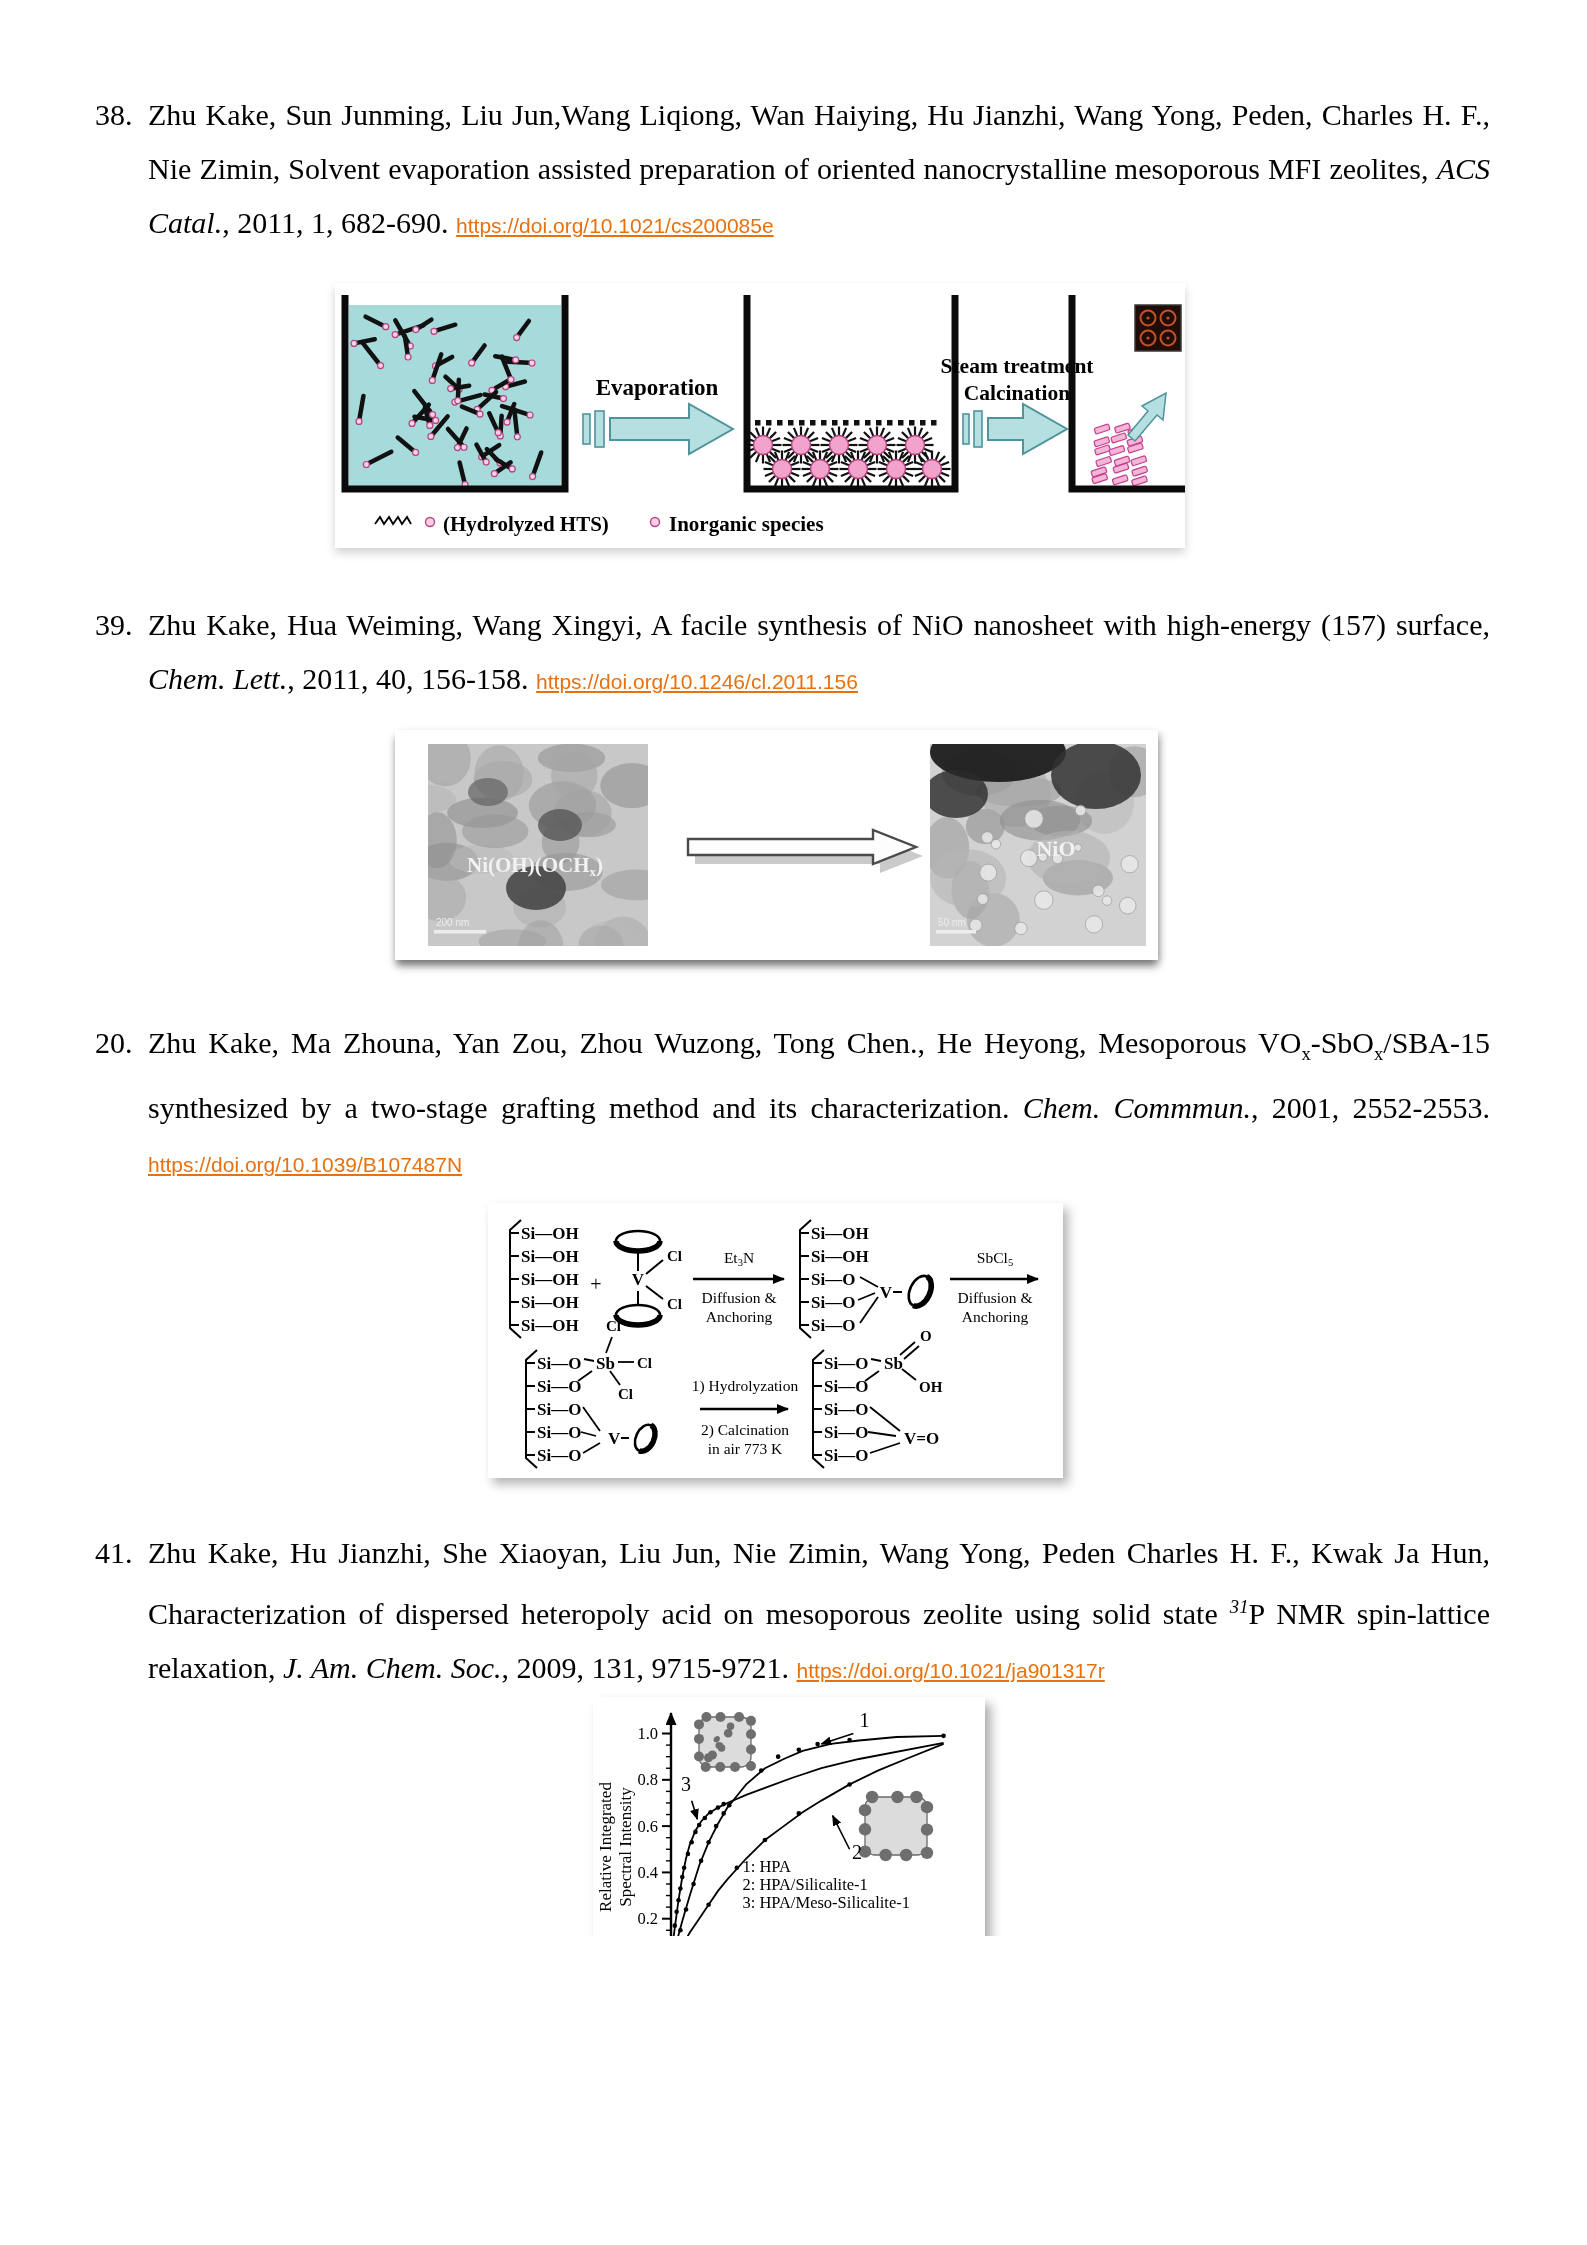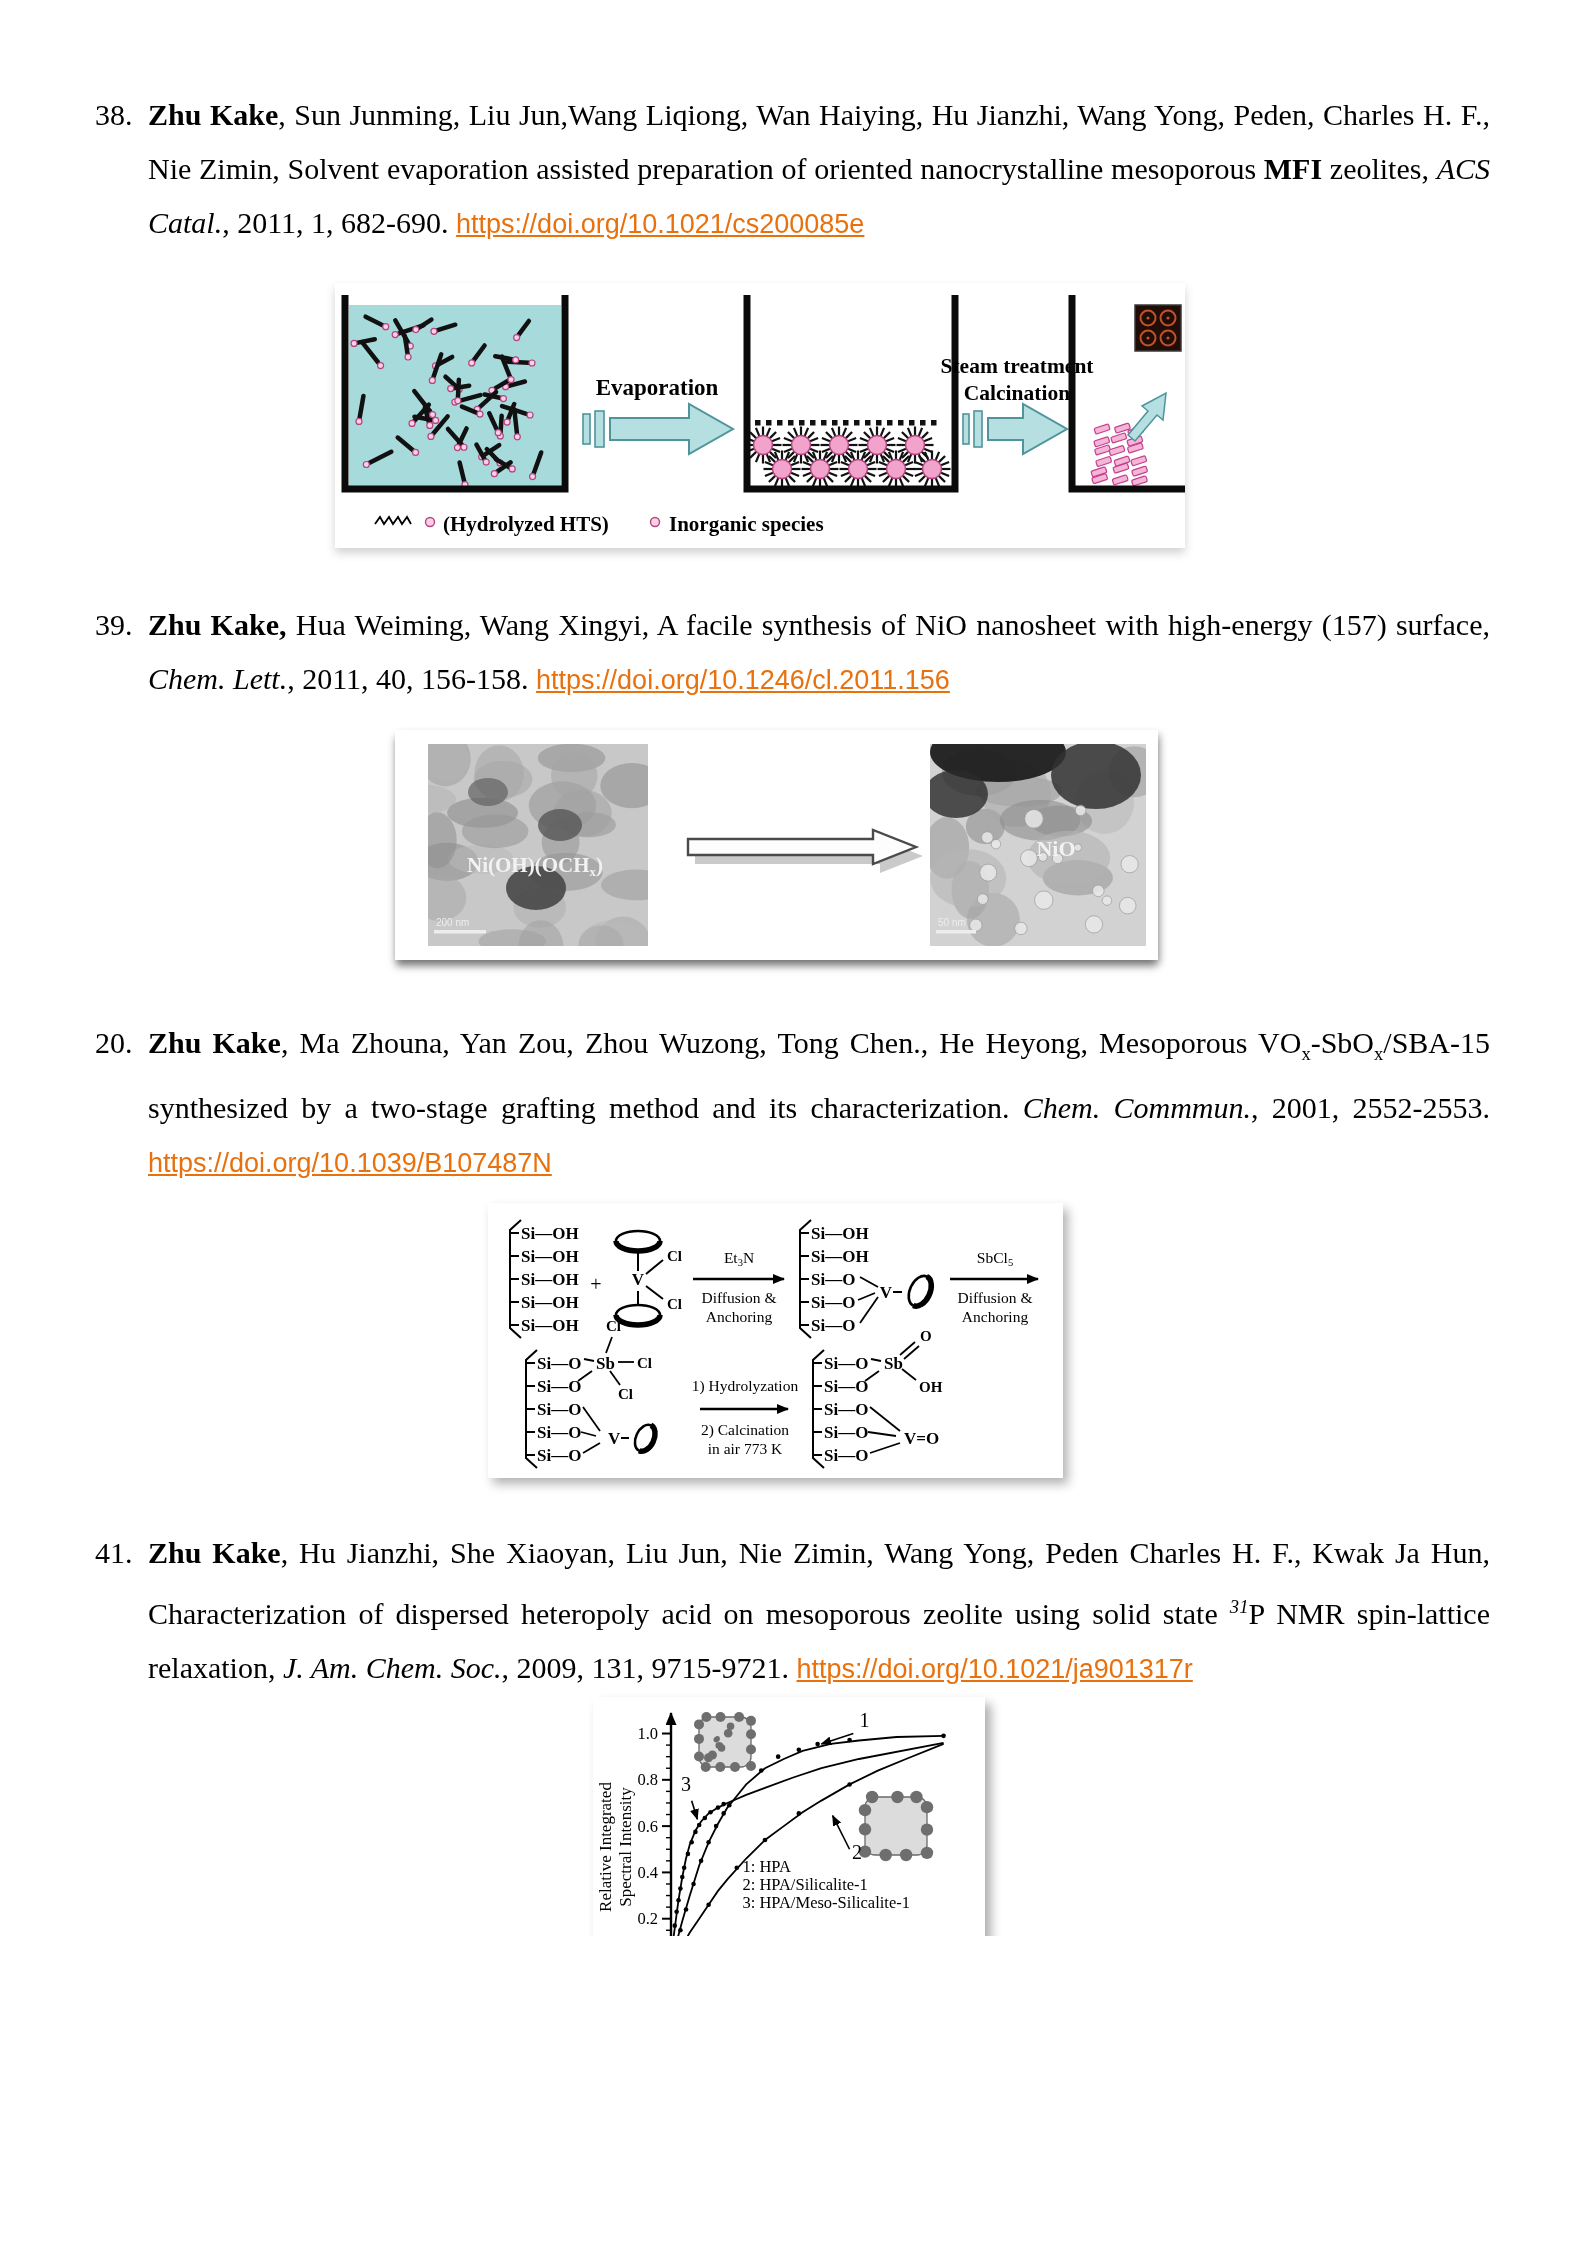--- a/index.html
+++ b/index.html
@@ -2,26 +2,26 @@
 <html style="--link-color: #e8710e;"><head>
 <meta charset="utf-8">
 <style>
   html,body{margin:0;padding:0;background:#ffffff;}
   .page{position:relative;width:1587px;height:1936px;background:#ffffff;overflow:hidden;
         font-family:"Liberation Serif",serif;color:#000;}
   .ref{position:absolute;left:95px;width:1395px;font-size:30px;line-height:54px;
        text-align:justify;color:#000;}
   .ref-num{position:absolute;left:0;top:0;}
   .ref-text{margin-left:53px;}
-  .seg-b{font-weight:bold;}
+  .seg-b{font-weight:normal;}
   .seg-bi{font-weight:normal;font-style:italic;}
   .seg-sub{vertical-align:sub;font-size:0.62em;}
   .seg-sup{vertical-align:super;font-size:0.62em;font-style:italic;}
   a.seg-link{color:var(--link-color,#e8710e);text-decoration:underline;cursor:pointer;
-       font-family:"Liberation Sans",sans-serif;font-size:27px;}
+       font-family:"Liberation Sans",sans-serif;font-size:21px;}
   .fig{position:absolute;margin:0;background:#fff;}
   .fig svg{display:block;width:100%;height:100%;}
   .fig38{left:335px;top:283px;width:850px;height:265px;box-shadow:0 5px 9px rgba(0,0,0,0.18);}
   .fig39{left:395px;top:730px;width:750px;height:230px;box-shadow:0 7px 8px -1px rgba(0,0,0,0.45),3px 3px 7px rgba(0,0,0,0.18);padding-left:13px;}
   .fig40{left:488px;top:1203px;width:575px;height:275px;box-shadow:5px 6px 10px rgba(0,0,0,0.3);}
   .fig41{left:593px;top:1697px;width:392px;height:322px;box-shadow:6px 7px 10px rgba(0,0,0,0.32);}
   .r38{top:88px;} .r39{top:598px;} .r40{top:1016px;} .r41{top:1526px;}
 </style>
 </head>
 <body>

